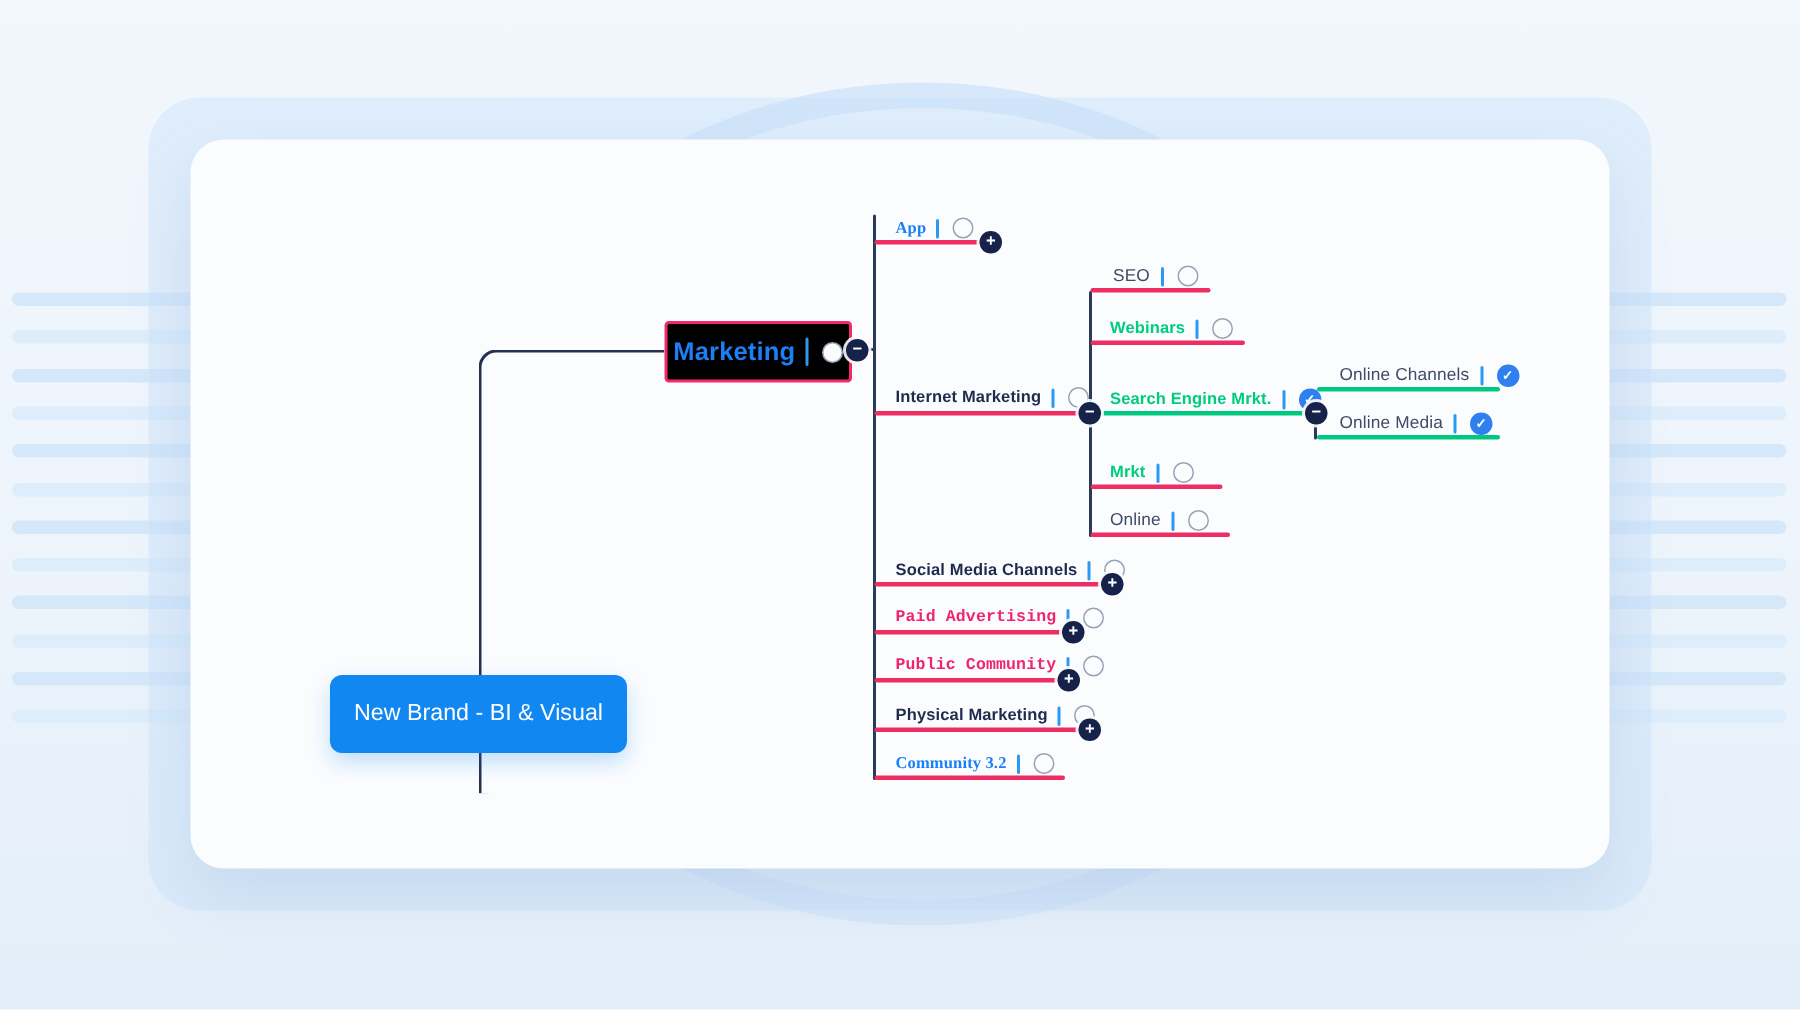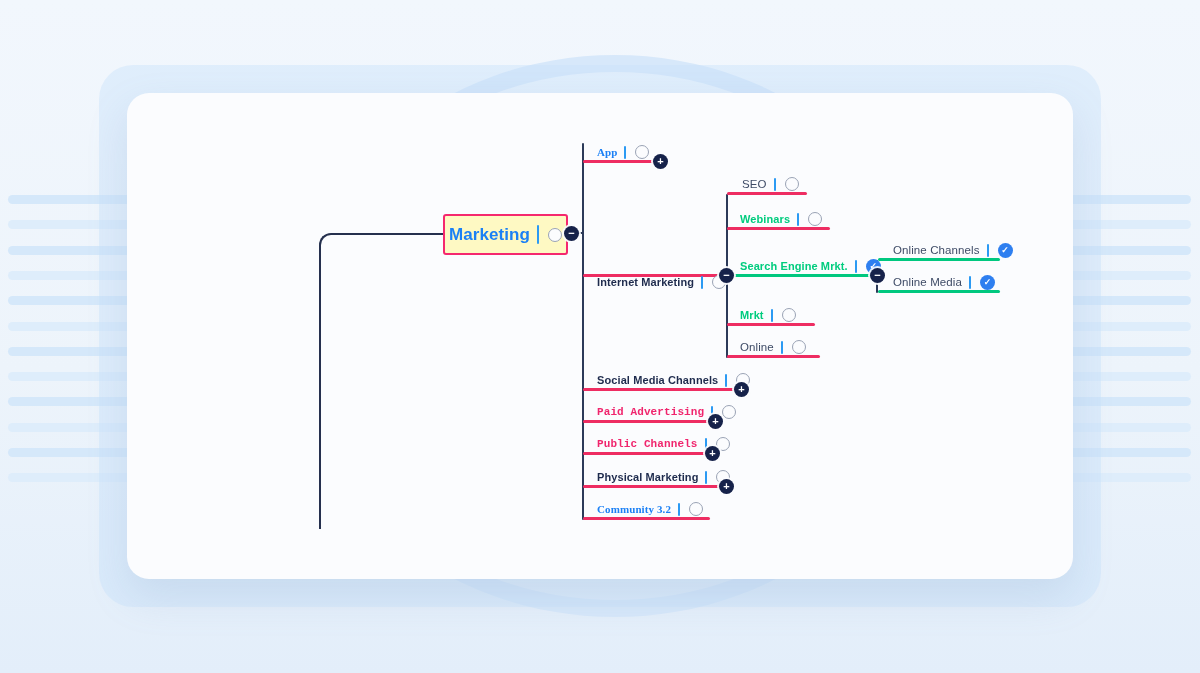--- a/index.html
+++ b/index.html
@@ -37,21 +37,21 @@
   .bline { position:absolute; height:3px; border-radius:2px; }
   .bline.p { background:#EE2D62; }
   .bline.g { background:#00C87F; }
 
   
   .rootbox { position:absolute; left:220px; top:450px; width:198px; height:52px;
     background:#1187F2; border-radius:8px; display:flex; align-items:center;
     justify-content:center; color:#FFFFFF; font-size:15.5px;
     box-shadow:0 6px 14px rgba(17,135,242,0.25); z-index:5; }
   .mktbox { position:absolute; left:443px; top:214px; width:125px; height:41px;
-    background:#fef9c3; border:2px solid #F5286E; border-radius:3px;
+    background:#000000; border:2px solid #F5286E; border-radius:3px;
     display:flex; align-items:center; justify-content:center; z-index:4; }
   .mktbox .lbl { font-size:17px; font-weight:700; color:#1B80F5; }
   .mktbox .cursor { height:19px; }
 
   
   .node { position:absolute; height:20px; display:flex; align-items:center; z-index:3; }
   .lbl { font-size:11px; font-weight:700; white-space:nowrap; letter-spacing:.1px; }
   .c-blue  { color:#1B80F5;font-family:Liberation Serif, serif; }
   .c-green { color:#00CC7E; }
   .c-pink  { color:#F0256D;font-family:Liberation Mono, monospace; }
@@ -123,34 +123,37 @@
   <div class="bline g" style="left:878px;top:258px;width:122px"></div>
   <div class="bline g" style="left:878px;top:290px;width:122px"></div>
   <div class="bline p" style="left:727px;top:323px;width:88px"></div>
   <div class="bline p" style="left:727px;top:355px;width:93px"></div>
   <div class="bline p" style="left:583px;top:388px;width:153px"></div>
   <div class="bline p" style="left:583px;top:420px;width:127px"></div>
   <div class="bline p" style="left:583px;top:452px;width:124px"></div>
   <div class="bline p" style="left:583px;top:485px;width:137px"></div>
   <div class="bline p" style="left:583px;top:517px;width:127px"></div>
 
+  <div class="rootbox">
+    <span>New Brand - BI &amp; Visual</span>
+  </div>
 
   <div class="mktbox">
     <span class="lbl">Marketing</span>
     <span class="cursor"></span>
     <span class="chk"></span>
   </div>
 
   <div class="node" style="left:597px;top:142px">
     <span class="lbl c-blue">App</span>
     <span class="cursor"></span>
     <span class="chk"></span>
   </div>
 
-  <div class="node" style="left:597px;top:272px">
+  <div class="node" style="left:597px;top:255px">
     <span class="lbl c-navy">Internet Marketing</span>
     <span class="cursor"></span>
     <span class="chk"></span>
   </div>
 
   <div class="node" style="left:742px;top:174px">
     <span class="lbl c-gray">SEO</span>
     <span class="cursor"></span>
     <span class="chk"></span>
   </div>
@@ -203,21 +206,21 @@
     <span class="chk"></span>
   </div>
 
   <div class="node" style="left:597px;top:402px">
     <span class="lbl c-pink">Paid Advertising</span>
     <span class="cursor"></span>
     <span class="chk"></span>
   </div>
 
   <div class="node" style="left:597px;top:434px">
-    <span class="lbl c-pink">Public Channels</span>
+    <span class="lbl c-pink">Public Community</span>
     <span class="cursor"></span>
     <span class="chk"></span>
   </div>
 
   <div class="node" style="left:597px;top:467px">
     <span class="lbl c-navy">Physical Marketing</span>
     <span class="cursor"></span>
     <span class="chk"></span>
   </div>
 

